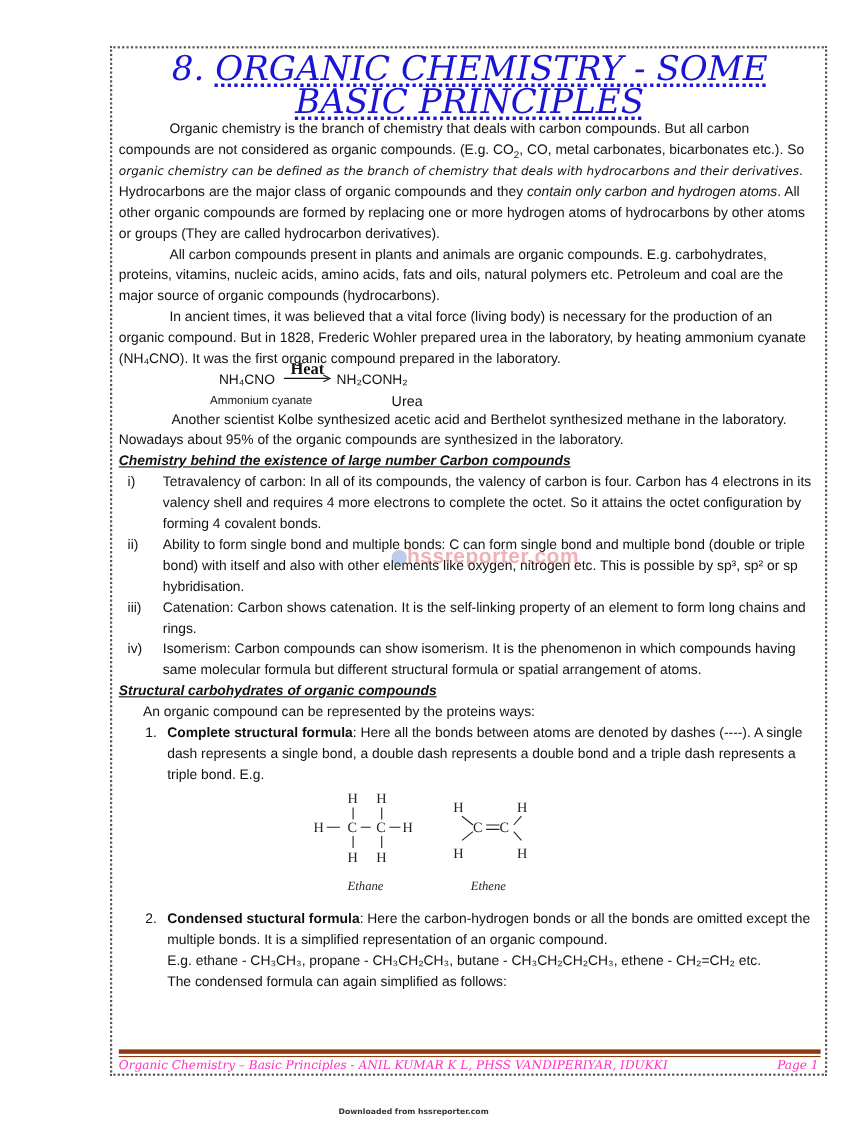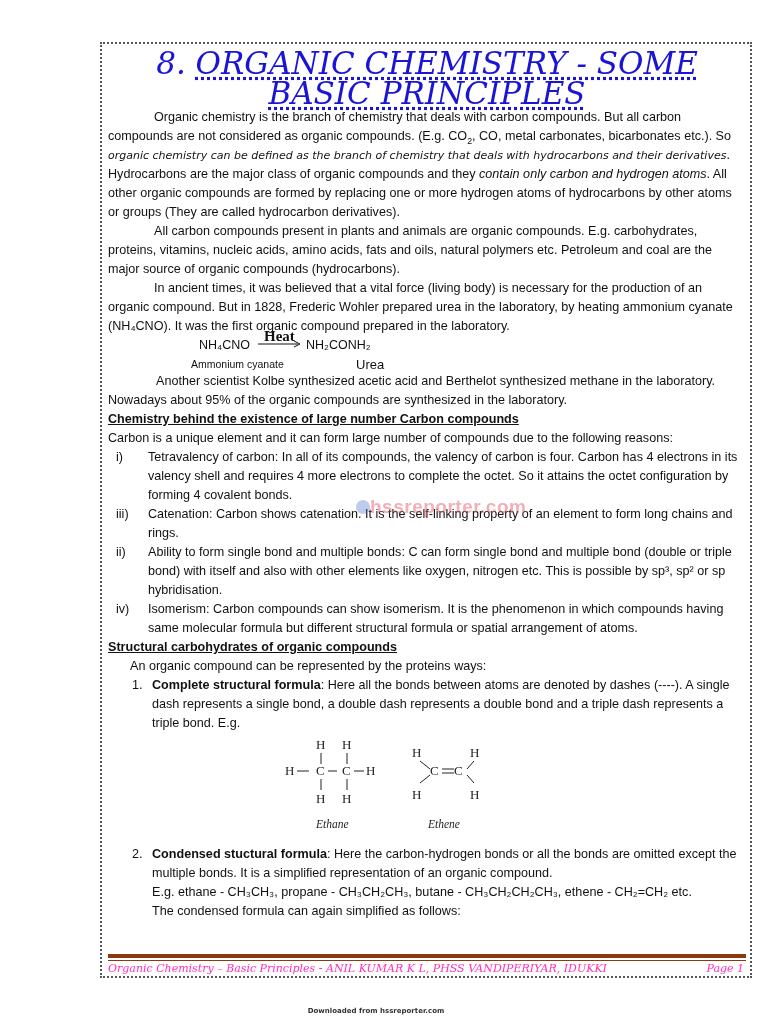--- a/index.html
+++ b/index.html
@@ -14,21 +14,21 @@
   }
   .title {
     font-family: "DejaVu Serif", serif; font-style: italic; color: #1a14d4;
     font-size: 31px; line-height: 30px; text-align: center; margin: 0 0 0 0;
   }
   .title .u { text-decoration: underline dotted; text-underline-offset: 3px; }
   p { margin: 0; }
   .indent { text-indent: 46px; }
   .it-big { font-family: "DejaVu Sans", sans-serif; font-style: italic; font-size: 11px; }
   .it { font-style: italic; }
-  .heading { font-weight: bold; text-decoration: underline; }
+  .heading { font-weight: bold; text-decoration: underline; font-style: italic; }
   .eq { position: relative; height: 36px; font-size: 12.5px; text-align: right; }
   .eq .lhs { position: absolute; left: 91px; top: 0; }
   .eq .arrow { position: absolute; left: 150px; top: 3px; width: 44px; }
   .eq .heat { position: absolute; left: 156px; top: -9px; font-family: "Liberation Serif", serif; font-size: 15px; font-weight: bold; }
   .eq .rhs { position: absolute; left: 198px; top: 0; }
   .eq .lbl1 { position: absolute; left: 62px; top: 19px; font-size: 10.5px; margin-left: 21px; }
   .eq .lbl2 { position: absolute; left: 248px; top: 19px; font-size: 13px; }
   .list { margin: 0; padding: 0; list-style: none; }
   .list li { position: relative; padding-left: 40px; }
   .list li .num { position: absolute; left: 8px; top: 0; }
@@ -78,25 +78,24 @@
           <path d="M36 2 L42 5 L36 8" fill="none" stroke="#111" stroke-width="1"></path>
         </svg>
       <span class="rhs">NH₂CONH₂</span>
       <span class="lbl1">Ammonium cyanate</span>
       <span class="lbl2">Urea</span>
     </div>
 
     <p class="indent" style="text-indent:48px">Another scientist Kolbe synthesized acetic acid and Berthelot synthesized methane in the laboratory. Nowadays about 95% of the organic compounds are synthesized in the laboratory.</p>
 
     <p class="heading">Chemistry behind the existence of large number Carbon compounds</p>
-    <p>Carbon is a unique element and it can form large number of compounds due to the following reasons:</p>
     <ul class="list">
       <li><span class="num">i)</span><span>Tetravalency of carbon: In all of its compounds, the valency of carbon is four. Carbon has 4 electrons in its valency shell and requires 4 more electrons to complete the octet. So it attains the octet configuration by forming 4 covalent bonds.</span></li>
+      <li><span class="num">ii)</span><span>Ability to form single bond and multiple bonds: C can form single bond and multiple bond (double or triple bond) with itself and also with other elements like oxygen, nitrogen etc. This is possible by sp³, sp² or sp hybridisation.</span></li>
       <li><span class="num">iii)</span><span>Catenation: Carbon shows catenation. It is the self-linking property of an element to form long chains and rings.</span></li>
-      <li><span class="num">ii)</span><span>Ability to form single bond and multiple bonds: C can form single bond and multiple bond (double or triple bond) with itself and also with other elements like oxygen, nitrogen etc. This is possible by sp³, sp² or sp hybridisation.</span></li>
       <li><span class="num">iv)</span><span>Isomerism: Carbon compounds can show isomerism. It is the phenomenon in which compounds having same molecular formula but different structural formula or spatial arrangement of atoms.</span></li>
     </ul>
 
     <p class="heading">Structural carbohydrates of organic compounds</p>
     <p class="sub-indent">An organic compound can be represented by the proteins ways:</p>
     <ul class="list olist">
       <li><span class="num">1.</span><b>Complete structural formula</b><span>: Here all the bonds between atoms are denoted by dashes (----). A single dash represents a single bond, a double dash represents a double bond and a triple dash represents a triple bond. E.g.</span></li>
     </ul>
 
     <div class="structs">

